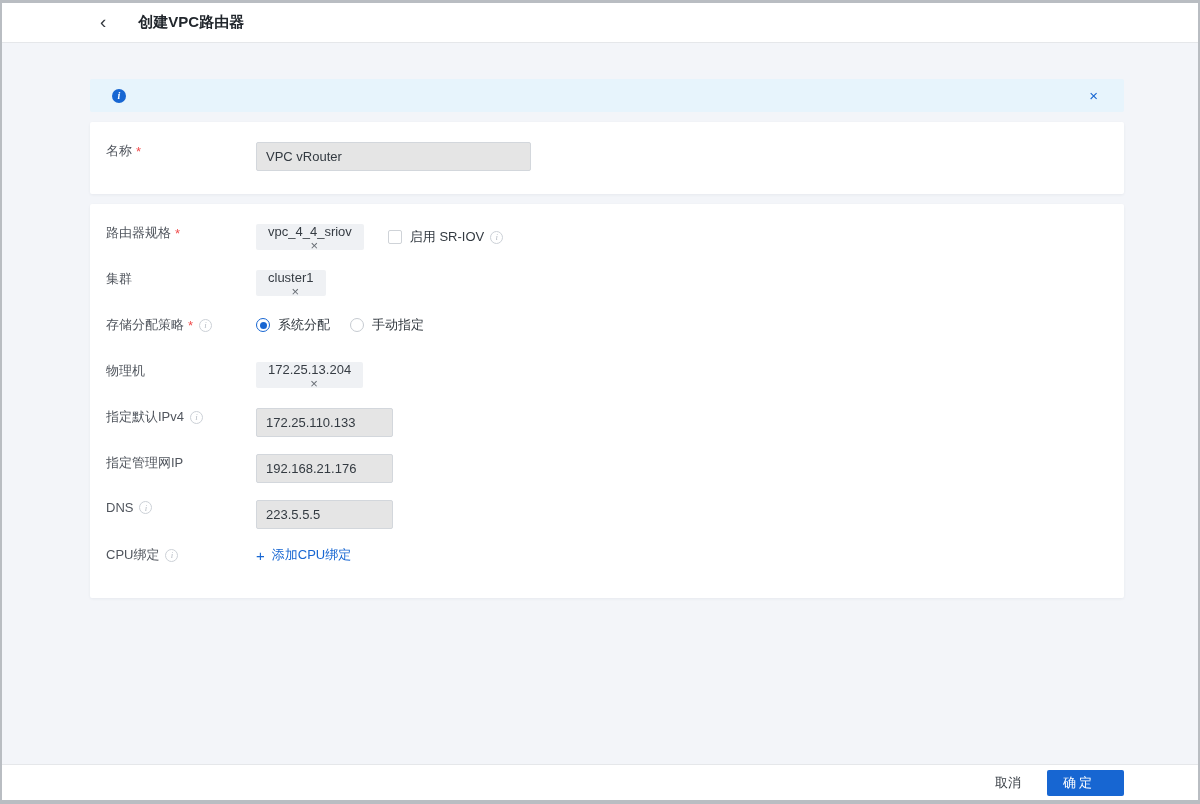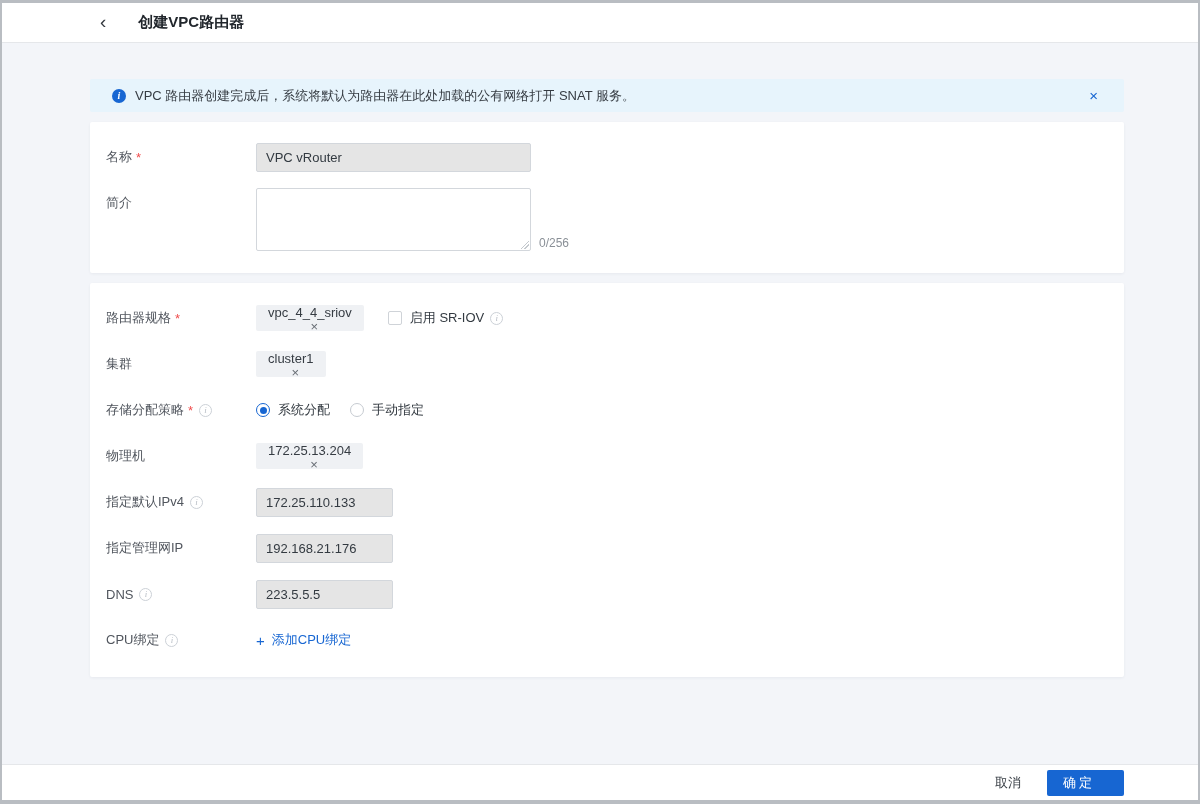--- a/index.html
+++ b/index.html
@@ -45,21 +45,21 @@
     font-family:"Liberation Serif", serif;
   }
   .banner-close { margin-left:auto; color:#1766d2; font-size:15px; cursor:pointer; line-height:1; }
 
   .card {
     background:#fff; border-radius:2px; margin-top:10px;
     padding:20px 16px;
     box-shadow:0 1px 3px rgba(31,45,61,.06);
   }
 
-  .form-row { display:flex; align-items:center; min-height:30px; margin-bottom:16px; }
+  .form-row { display:flex; align-items:flex-start; min-height:30px; margin-bottom:16px; }
   .form-row:last-child { margin-bottom:2px; }
   .form-row.top { align-items:flex-start; }
   .form-row.top .form-label { padding-top:6px; }
   .form-label {
     width:150px; flex:none;
     font-size:13px; color:#51565e;
     display:flex; align-items:center;
   }
   .req { color:#f04c4c; margin-left:4px; font-size:13px; }
   .hint-icon {
@@ -154,42 +154,31 @@
 
 <header class="page-header">
   <span class="back-icon">‹</span>
   <h1 class="page-title">创建VPC路由器</h1>
 </header>
 
 <div class="content">
 
   <div class="banner">
     <span class="info-badge">i</span>
-    <span>VPC 路由器创建完成后，系统将默认为路由器在此处加载的公有网络打开 SNAT 服务。</span>
     <span class="banner-close">×</span>
   </div>
 
   <section class="card">
     <div class="form-row">
       <div class="form-label">
         <span>名称</span>
         <span class="req">*</span>
       </div>
       <div class="form-control">
         <input class="text-input" type="text" value="VPC vRouter" style="">
-      </div>
-    </div>
-    <div class="form-row top">
-      <div class="form-label">
-        <span>简介</span>
-      </div>
-      <div class="form-control textarea-wrap">
-        <textarea class="desc-textarea" style=""></textarea>
-        <span class="resize-handle"></span>
-        <span class="counter">0/256</span>
       </div>
     </div>
   </section>
 
   <section class="card">
 
     <div class="form-row">
       <div class="form-label">
         <span>路由器规格</span>
         <span class="req">*</span>

